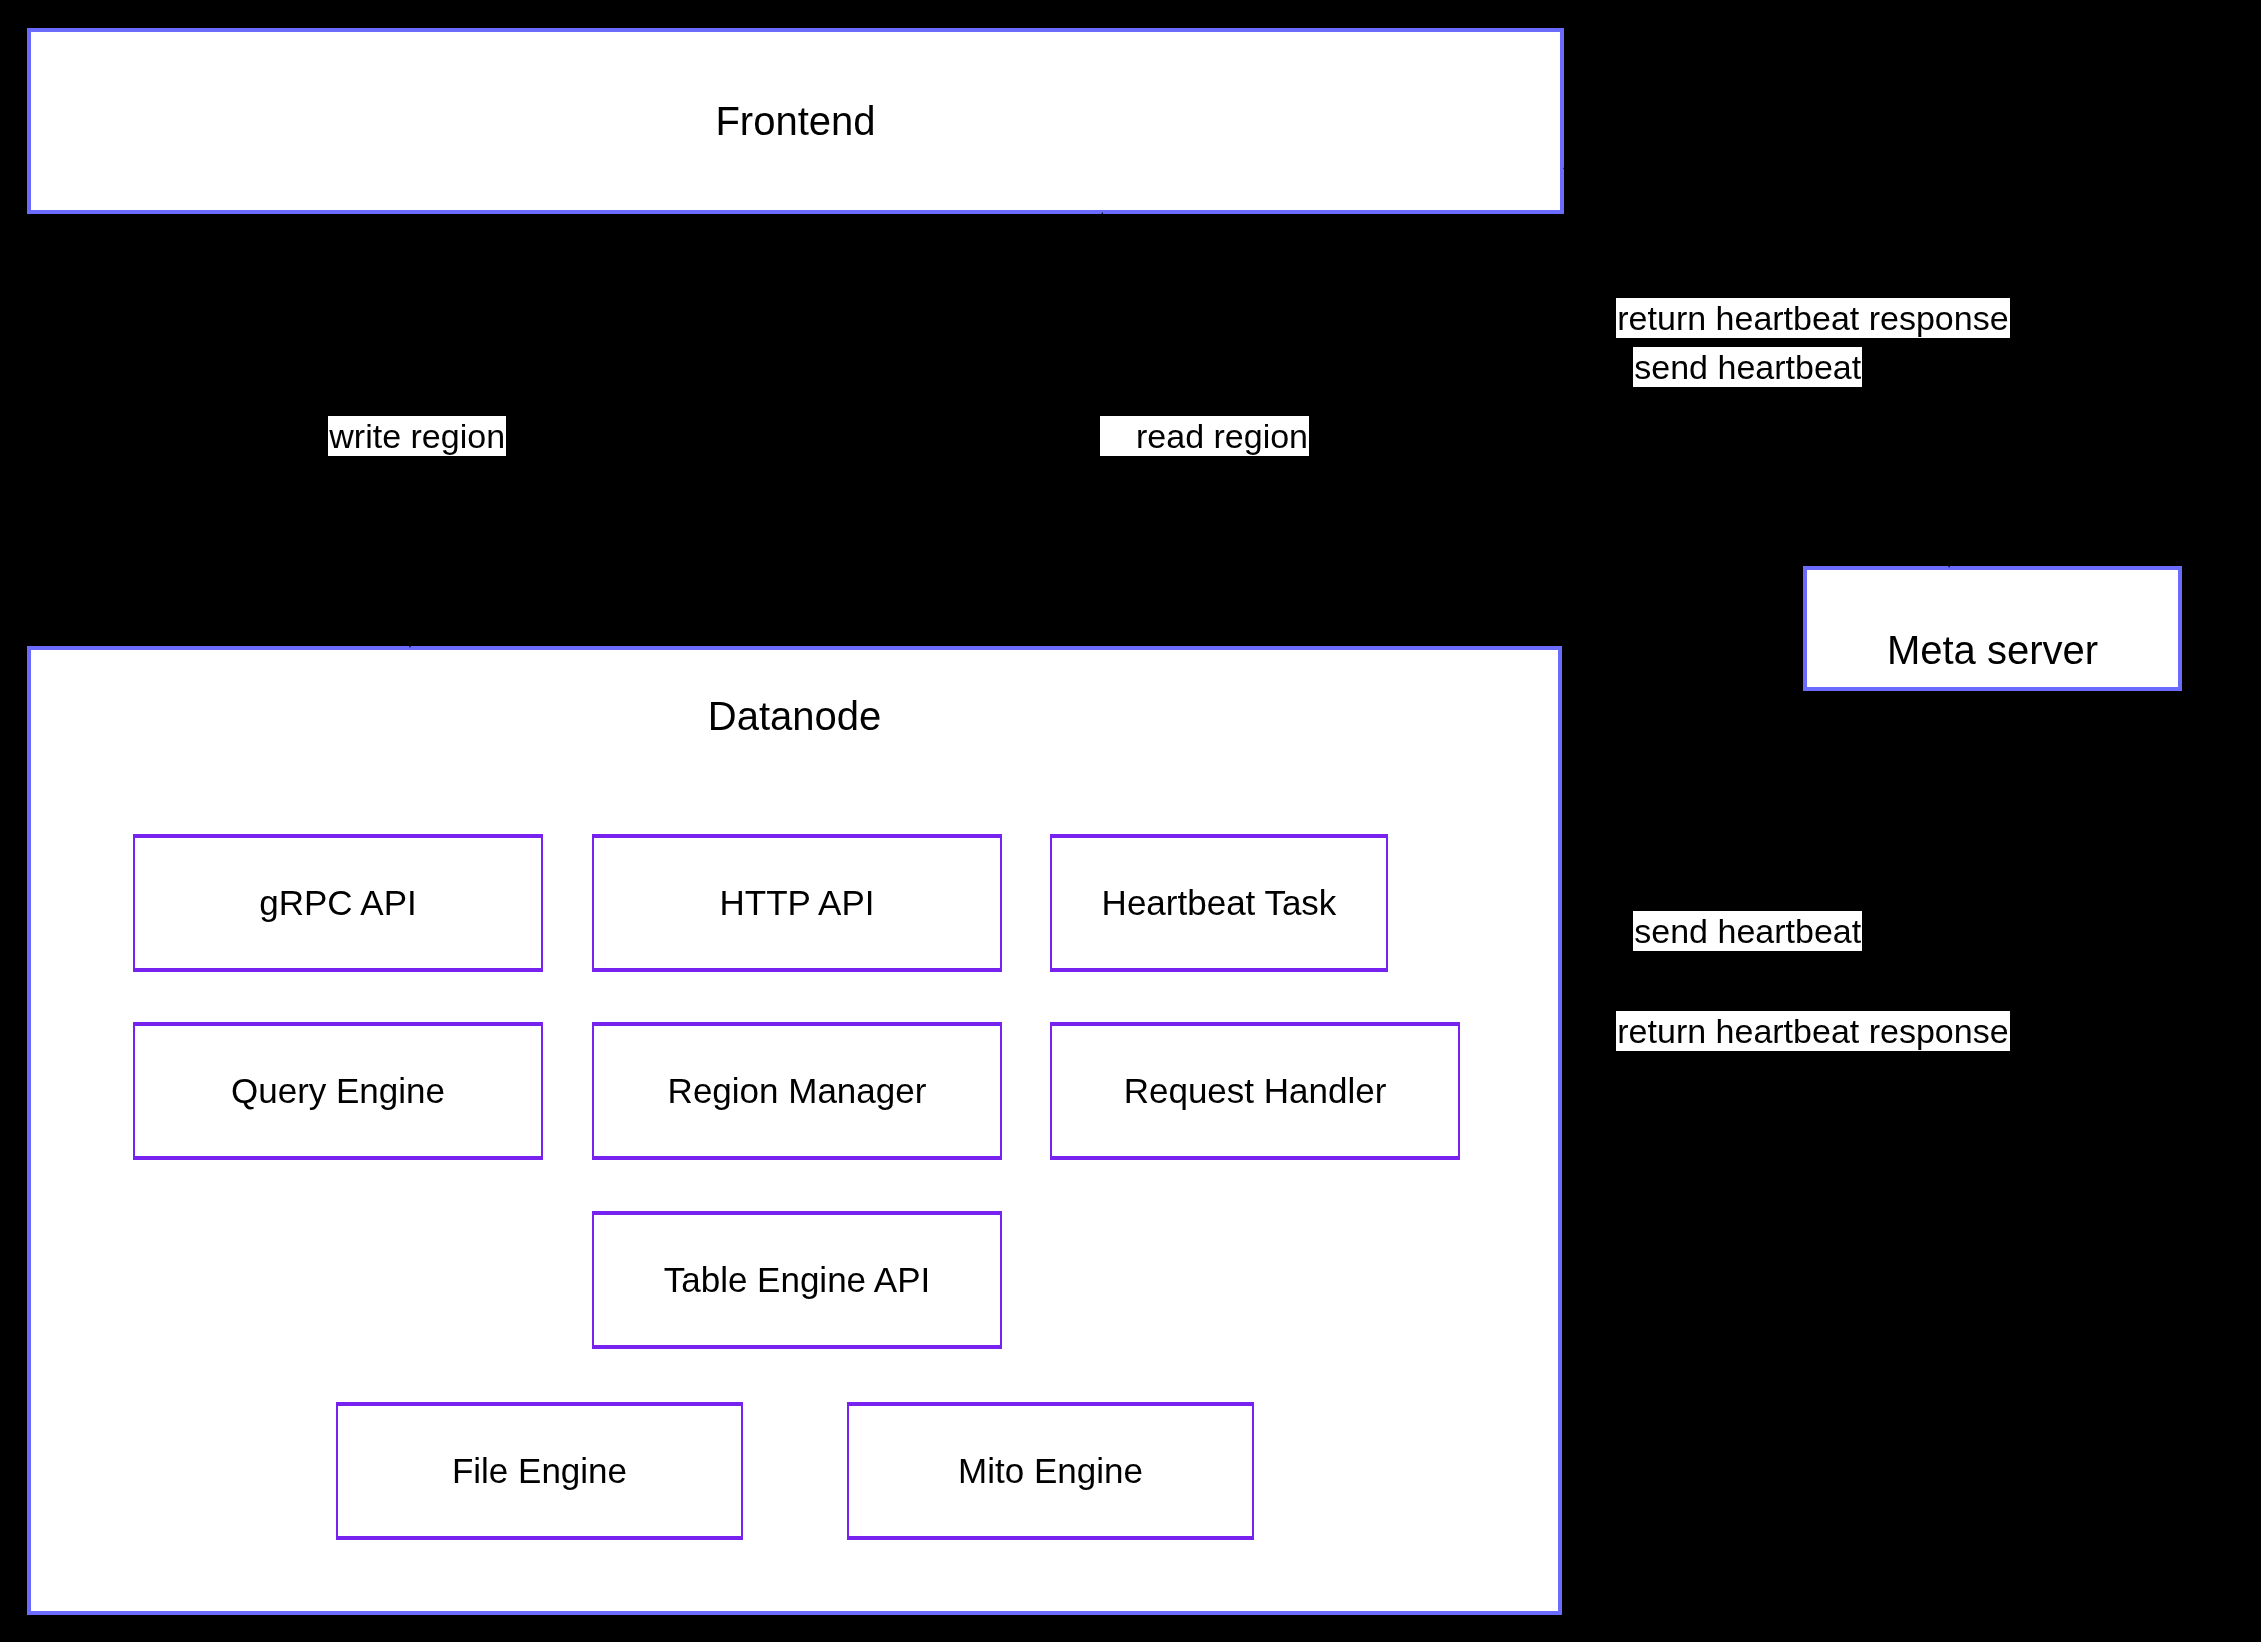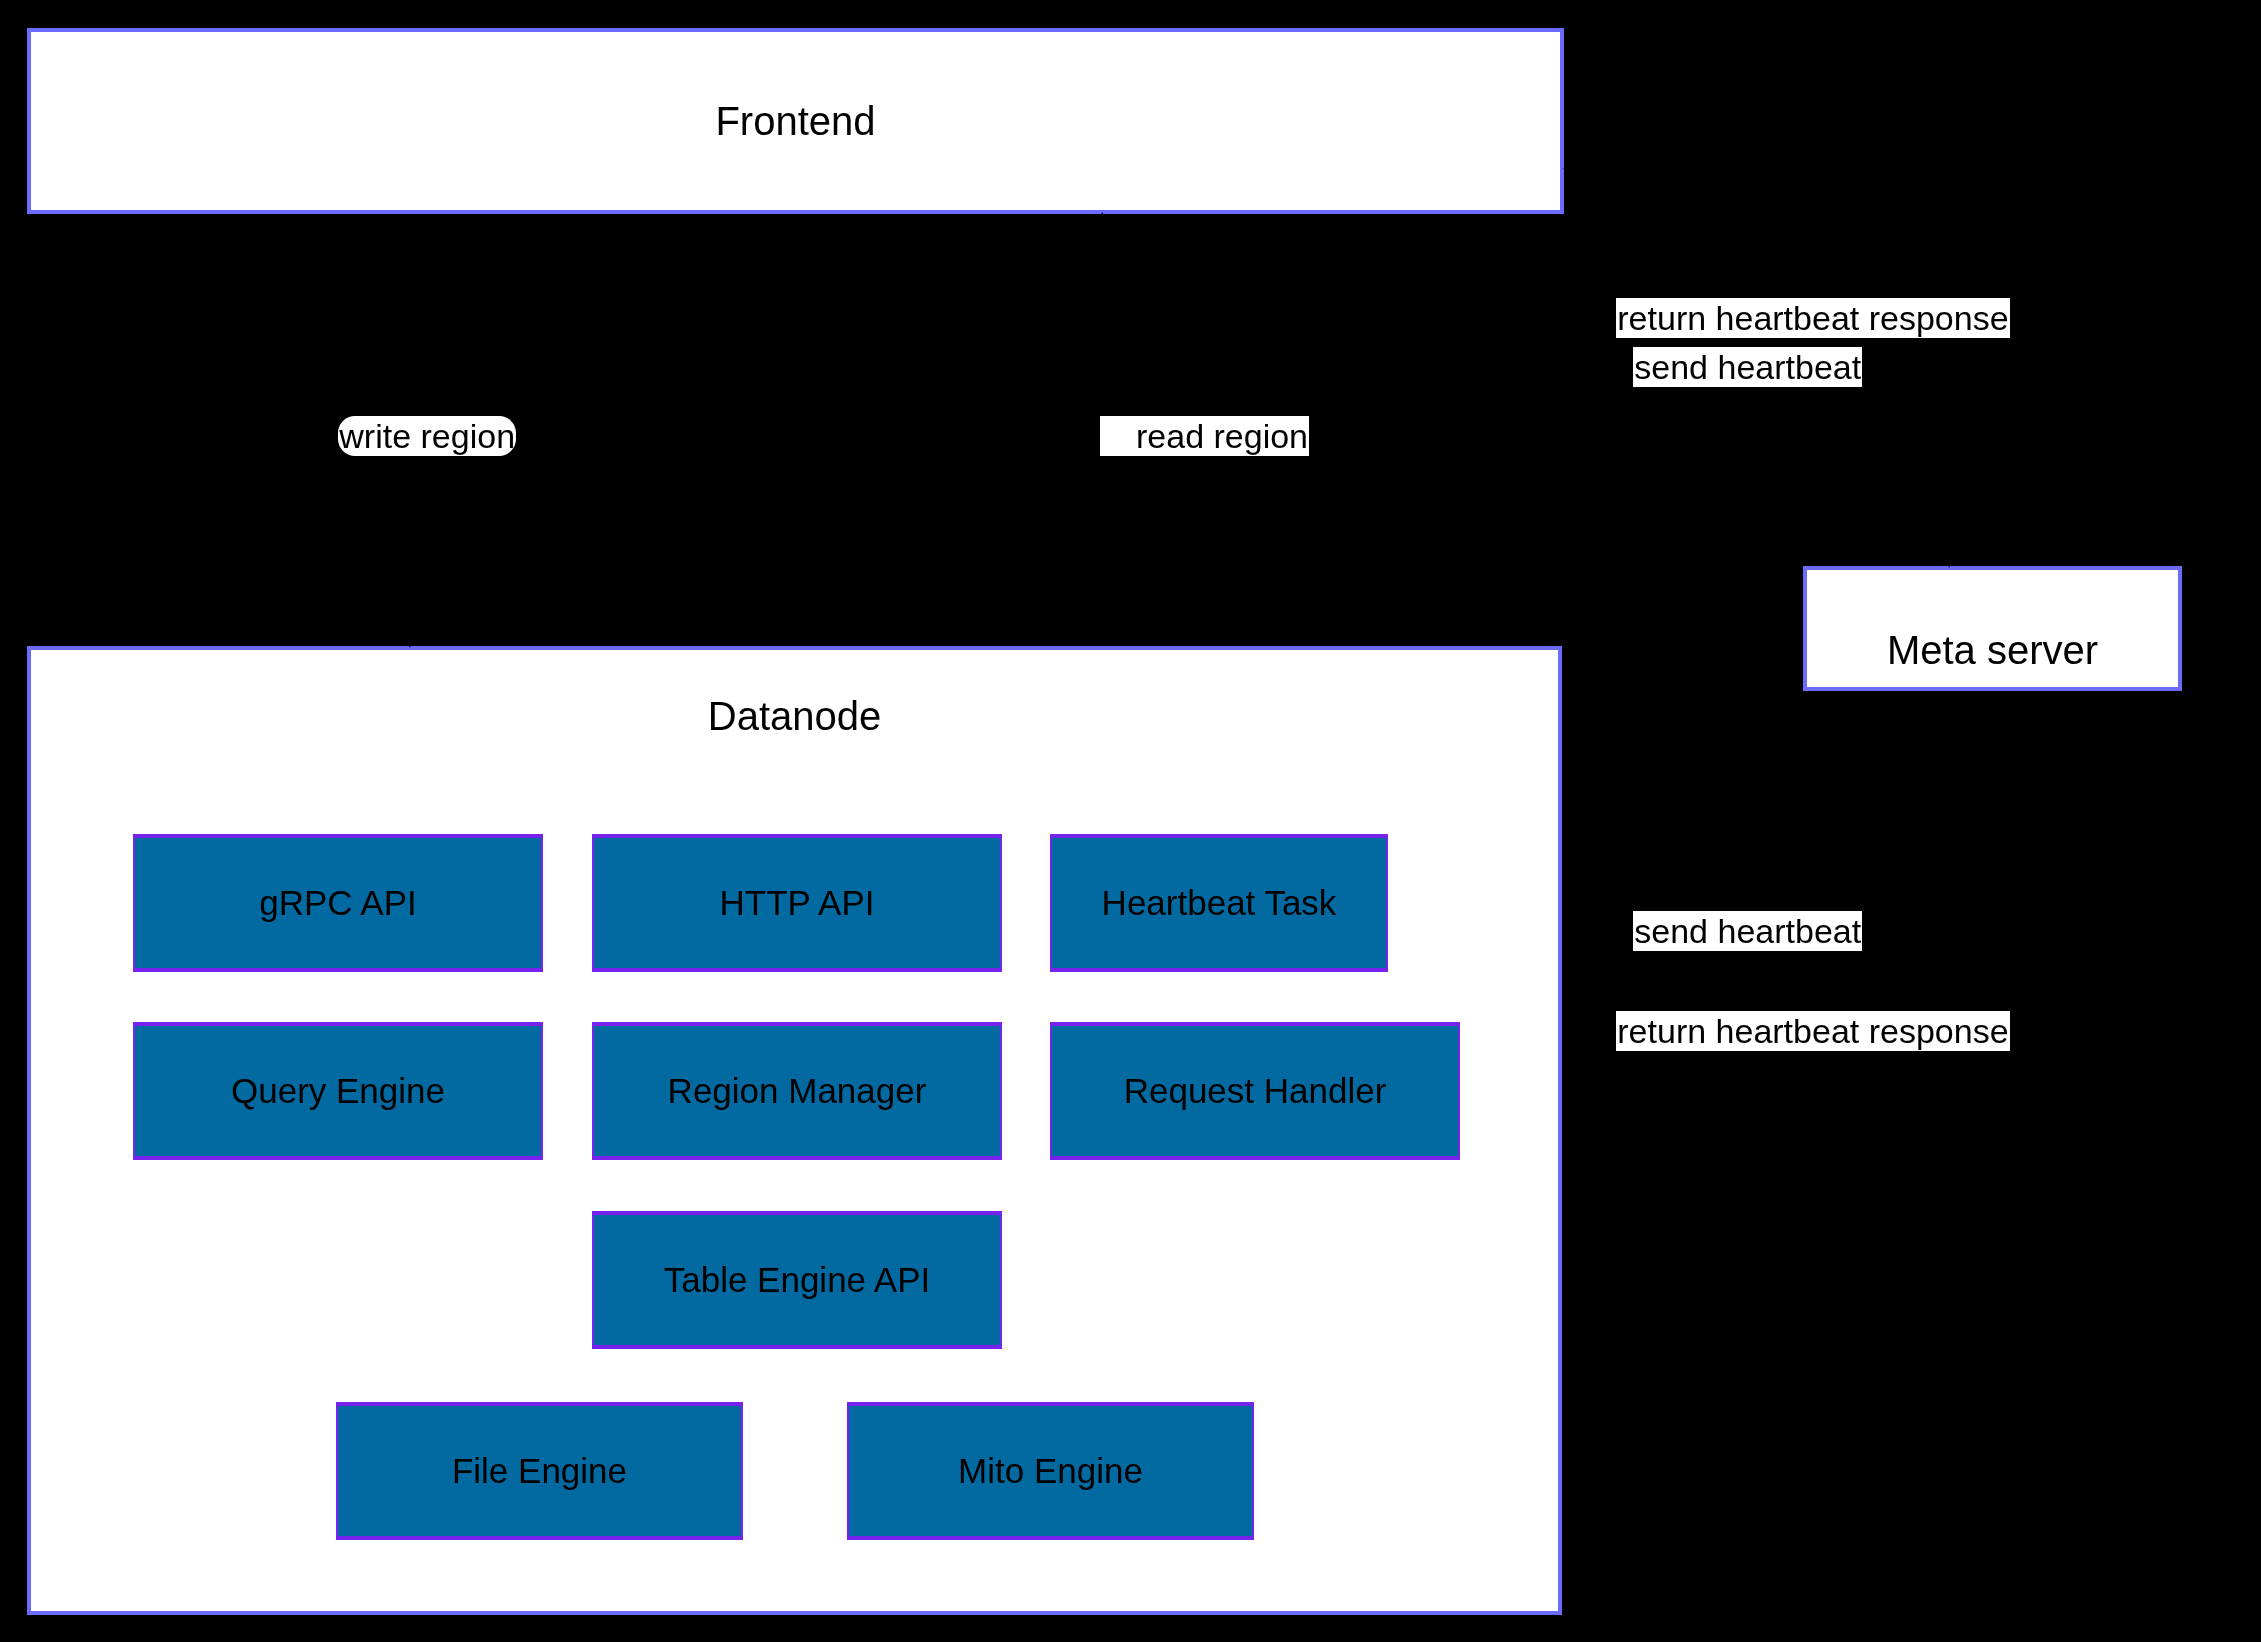--- a/index.html
+++ b/index.html
@@ -44,21 +44,21 @@
 
   #datanode-box { left: 27px;  top: 646px; width: 1535px; height: 969px; }
   #datanode-box > .box-title { top: 44px; }
 
   #metaserver-box { left: 1803px; top: 566px; width: 379px; height: 125px; }
   #metaserver-box > .box-title { top: 58px; }
 
   
   .comp-box {
     position: absolute;
-    background: #0369a1;
+    background: #ffffff;
     border: 2px solid #7722EE;
     border-top-width: 4px;
     border-bottom-width: 4px;
     box-sizing: border-box;
     display: flex;
     align-items: center;
     justify-content: center;
   }
   .comp-box > .comp-label {
     font-size: 35px;
@@ -85,21 +85,21 @@
   
   .edge-label {
     position: absolute;
     background: #FFFFFF;
     color: #000000;
     font-size: 34px;
     line-height: 1.18;
     padding: 0 1.3px;
     white-space: nowrap;
   }
-  #label-write-region        { left: 338px;  top: 416px; border-radius: 17px; }
+  #label-write-region        { left: 328px;  top: 416px; }
   #label-read-region         { left: 1100px; top: 416px; padding-left: 36px; }
   #label-return-hb-response-top { left: 1616px; top: 298px; }
   #label-send-hb-top         { left: 1633px; top: 347px; }
   #label-send-hb-bottom      { left: 1633px; top: 911px; }
   #label-return-hb-response-bottom { left: 1616px; top: 1011px; }
 
   
   .connector-layer {
     position: absolute;
     left: 0; top: 0;

